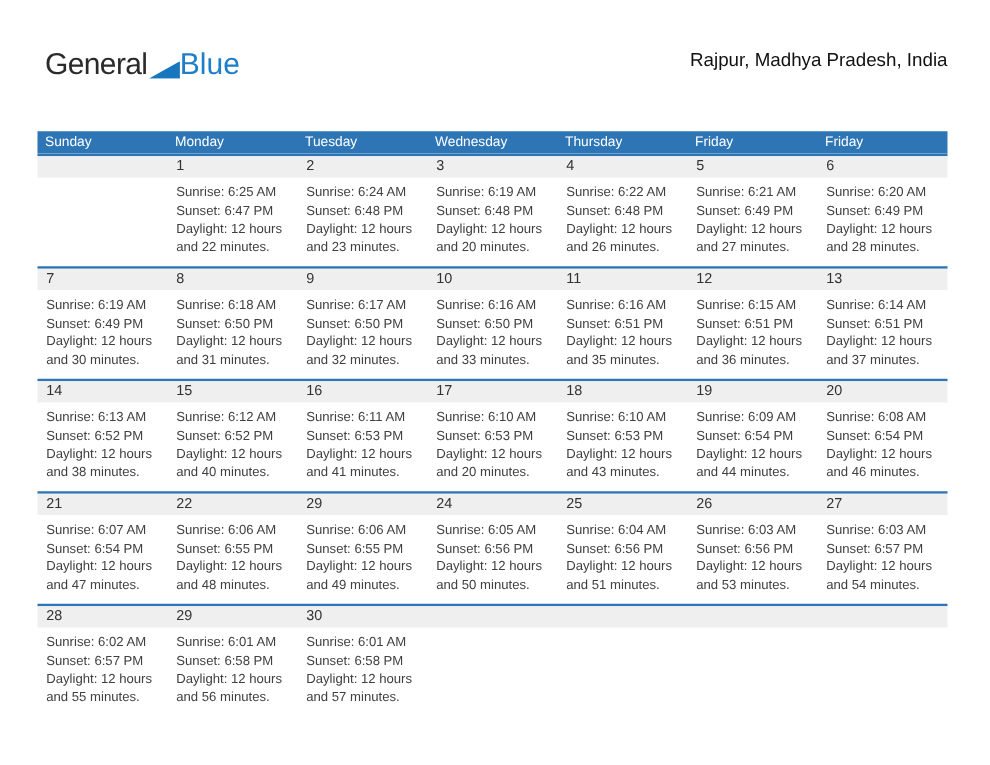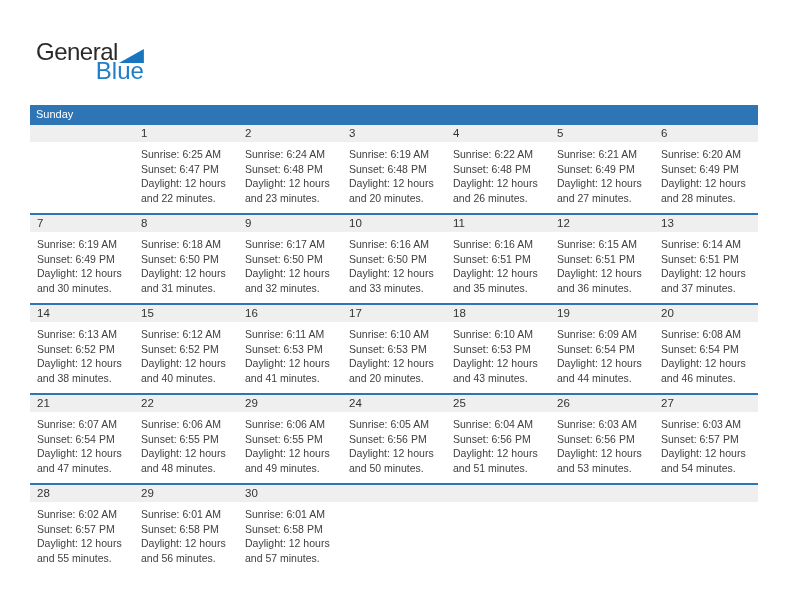--- a/index.html
+++ b/index.html
@@ -7,35 +7,35 @@
     --week-border:#2E75B6;
     --band-bg:#EFEFEF;
     --logo-blue:#1E7EC8;
     --logo-tri:#1876BE;
   }
   html,body{margin:0;padding:0;background:#ffffff;}
   body{width:792px;height:612px;font-family:"Liberation Sans",sans-serif;}
   .page{position:relative;width:792px;height:612px;background:#ffffff;overflow:hidden;}
 
   
-  .logo{position:absolute;left:36px;top:40px;display:inline-flex;flex-direction:column;}
+  .logo{position:absolute;left:36px;top:40px;display:inline-flex;flex-direction:row;}
   .logo-row1{display:flex;align-items:flex-end;}
   .logo-general{font-size:24px;line-height:1;color:#2a2a2a;letter-spacing:-0.5px;}
   .logo-tri{width:25px;height:14px;background:var(--logo-tri);
     clip-path:polygon(0 100%,100% 0,100% 100%);margin-left:1px;margin-bottom:1px;}
   .logo-blue{align-self:flex-end;font-size:24px;line-height:1;color:var(--logo-blue);margin-top:-5px;text-align:right;}
 
   
   .title-block{position:absolute;right:34px;top:33px;text-align:right;}
   .title{font-size:28px;font-weight:400;color:#000;line-height:1.15;}
   .location{font-size:15px;font-weight:400;color:#111;margin-top:7px;}
 
   
   .calendar{position:absolute;left:30px;top:105px;width:728px;}
-  .cal-header{display:flex;background:var(--header-bg);height:18px;flex-direction:column;}
+  .cal-header{display:flex;background:var(--header-bg);height:18px;}
   .hcell{width:104px;box-sizing:border-box;padding-left:6px;color:#fff;
     font-size:11px;line-height:18px;font-weight:400;}
   .week{position:relative;height:90px;box-sizing:border-box;
     border-top:2px solid var(--week-border);background:#fff;}
   .band{position:absolute;left:0;right:0;top:0;height:17px;background:var(--band-bg);}
   .cells{position:relative;display:flex;}
   .cell{width:104px;box-sizing:border-box;padding-left:7px;}
   .date{height:17px;line-height:17px;font-size:11.5px;color:#333;}
   .info{margin-top:5px;}
   .line{font-size:10.5px;line-height:14.5px;color:#404040;white-space:nowrap;}
@@ -47,20 +47,21 @@
 
   <div class="logo">
     <div class="logo-row1">
       <span class="logo-general">General</span>
       <span class="logo-tri"></span>
     </div>
     <span class="logo-blue">Blue</span>
   </div>
 
   <div class="title-block">
+    <div class="location">Rajpur, Madhya Pradesh, India</div>
   </div>
 
   <div class="calendar">
     <div class="cal-header">
         <div class="hcell">Sunday</div>
         <div class="hcell">Monday</div>
         <div class="hcell">Tuesday</div>
         <div class="hcell">Wednesday</div>
         <div class="hcell">Thursday</div>
         <div class="hcell">Friday</div>

